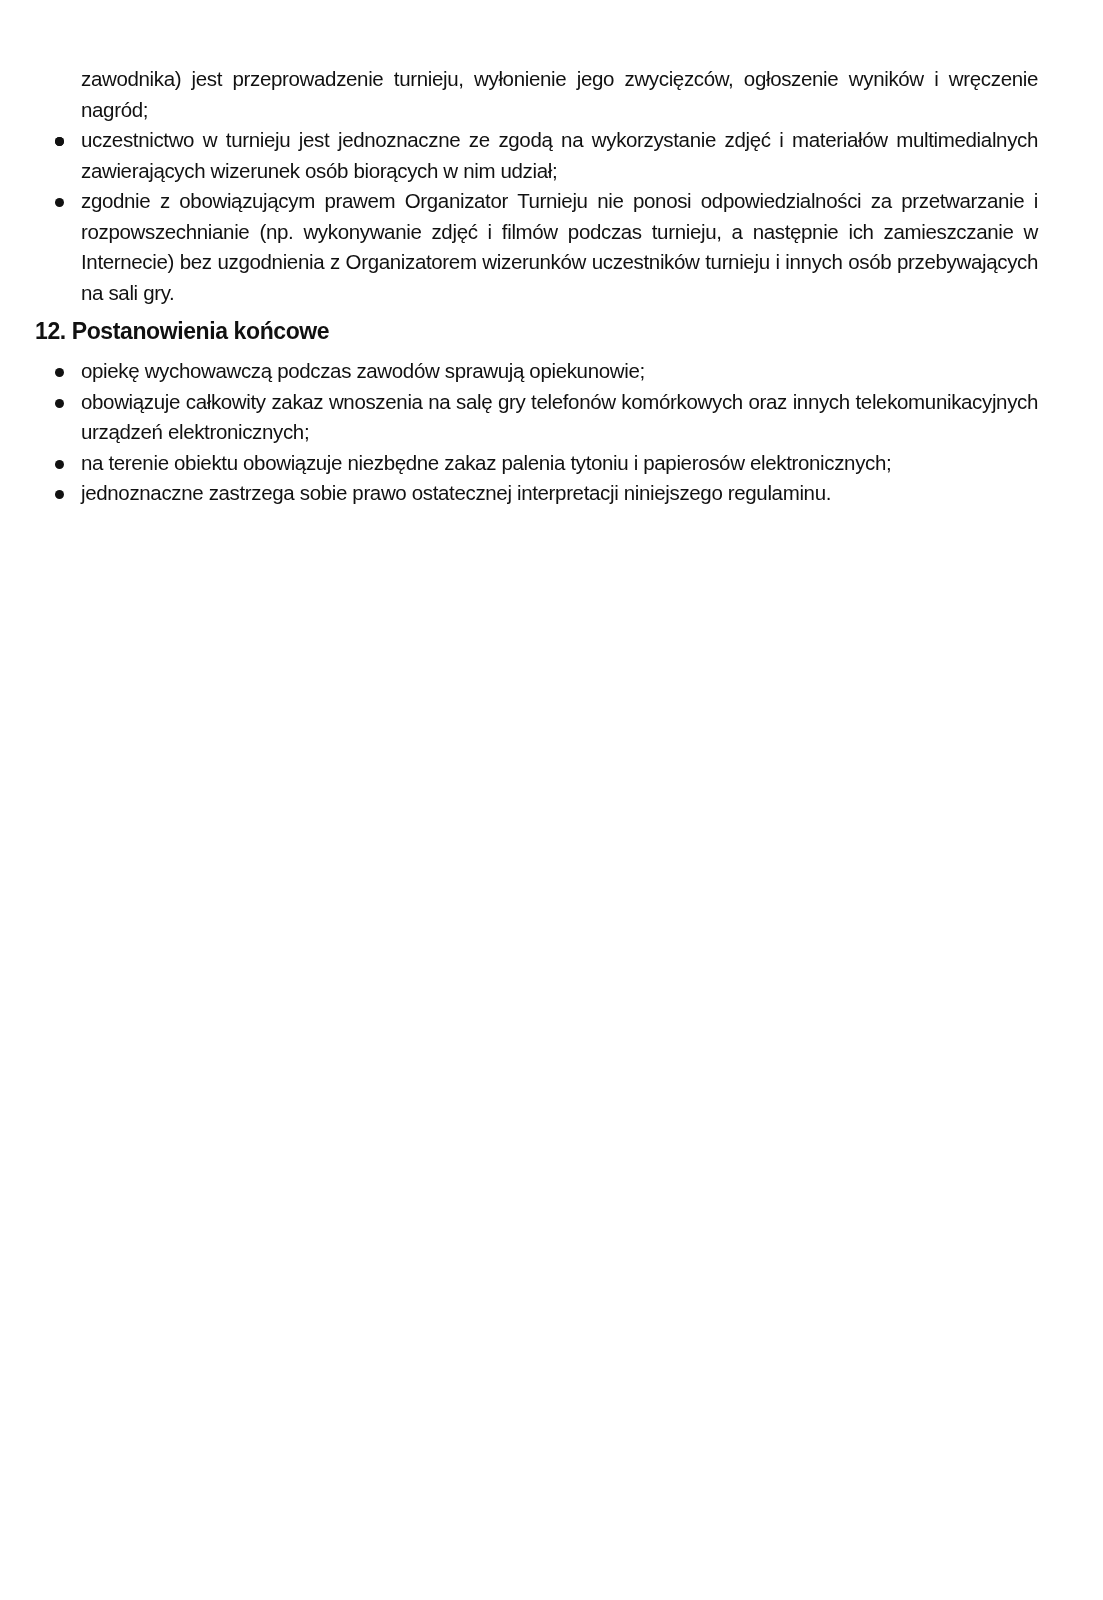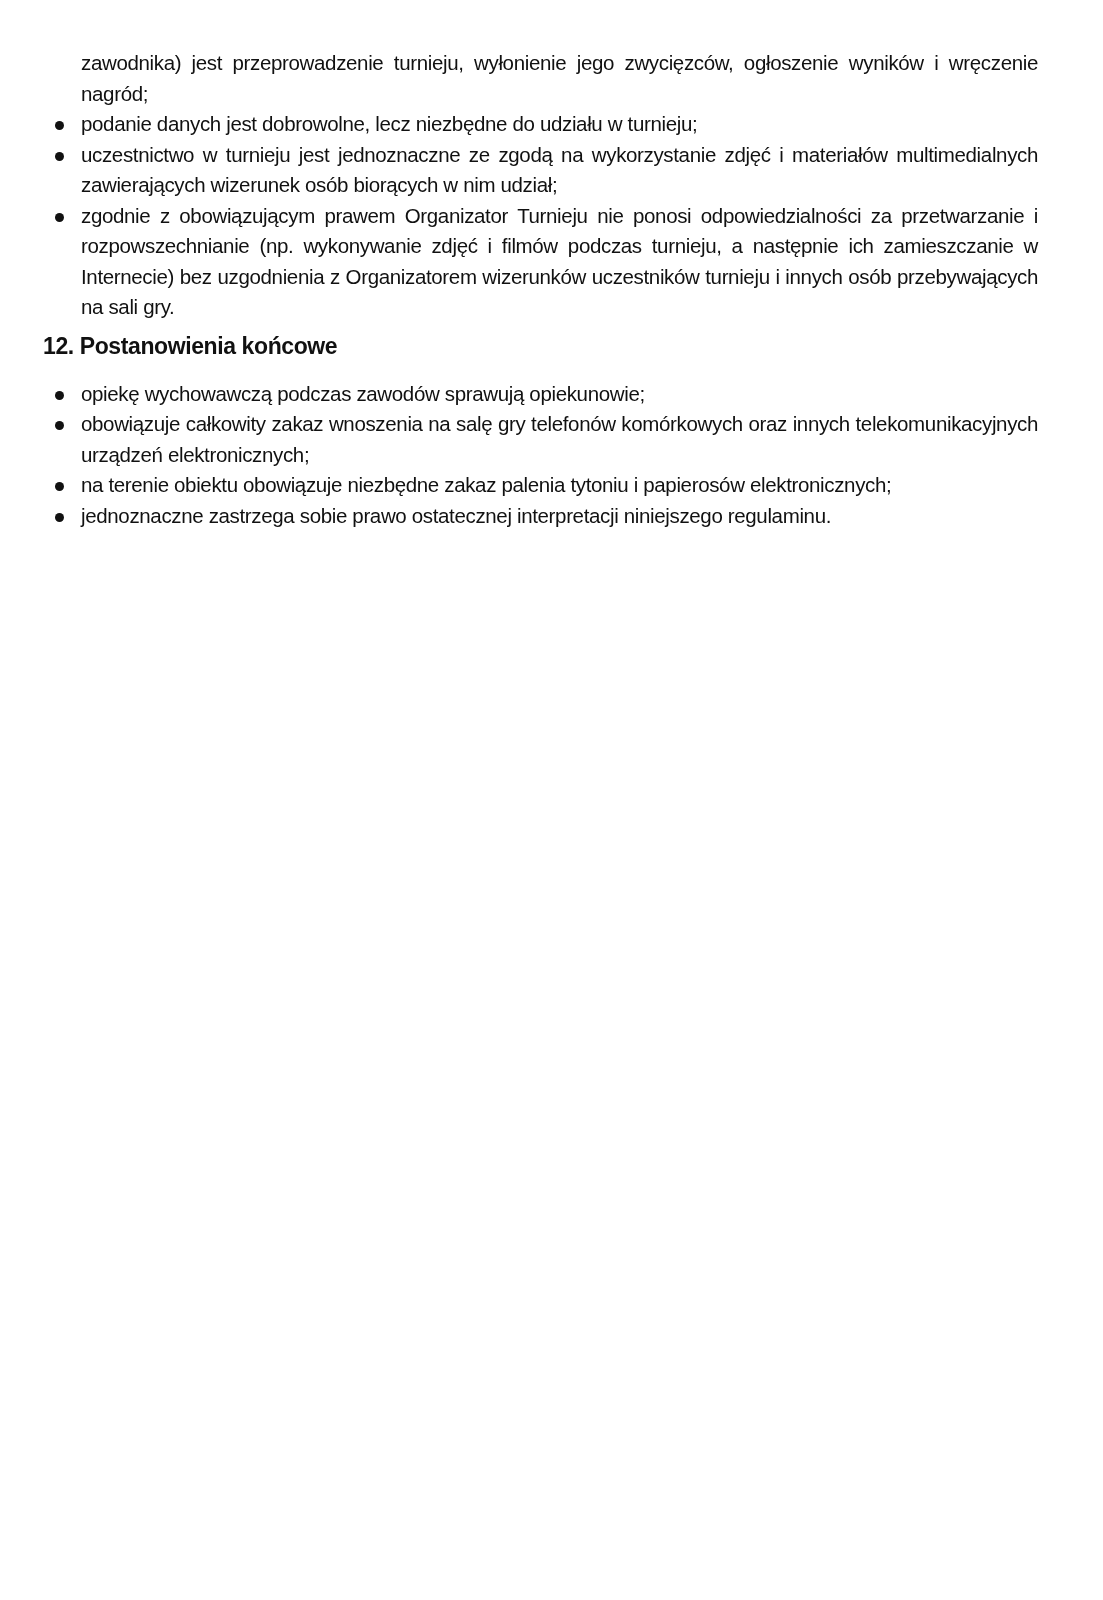--- a/index.html
+++ b/index.html
@@ -1,39 +1,38 @@
 <!DOCTYPE html>
 <html><head>
 <meta charset="utf-8">
 <style>
   html, body { margin: 0; padding: 0; background: #ffffff; }
   body { width: 1103px; height: 1600px; position: relative; overflow: hidden;
          font-family: "Liberation Sans", sans-serif; color: #111; }
-  .page { position: absolute; left: 0; top: 48px; width: 1103px; }
+  .page { position: absolute; left: 0; top: 64px; width: 1103px; }
   .list { list-style: none; margin: 0; padding: 0; }
   .item { position: relative; padding-left: 81px; padding-right: 65px;
           font-size: 20.5px; line-height: 30.5px; text-align: justify;
           letter-spacing: -0.35px; word-spacing: 0px; }
   .item.cont { padding-left: 81px; }
   .bullet { position: absolute; left: 55px; top: 12px; width: 9px; height: 9px;
             border-radius: 50%; background: #111; }
-  .heading { margin: 16px; padding-left: 27px; font-size: 23px; font-weight: bold;
+  .heading { margin: 8px; padding-left: 27px; font-size: 23px; font-weight: bold;
              line-height: 34px; margin-top: 6px; letter-spacing: -0.4px; }
 </style>
 </head>
 <body>
 
 <div class="page">
   <ul class="list">
     <li class="item cont">
       <span>zawodnika) jest przeprowadzenie turnieju, wyłonienie jego zwycięzców, ogłoszenie wyników i wręczenie nagród;</span>
     </li>
     <li class="item">
       <span class="bullet"></span>
-      <span>podanie danych jest dobrowolne, lecz niezbędne do udziału w turnieju;</span>
     </li>
     <li class="item">
       <span class="bullet"></span>
       <span>uczestnictwo w turnieju jest jednoznaczne ze zgodą na wykorzystanie zdjęć i materiałów multimedialnych zawierających wizerunek osób biorących w nim udział;</span>
     </li>
     <li class="item">
       <span class="bullet"></span>
       <span>zgodnie z obowiązującym prawem Organizator Turnieju nie ponosi odpowiedzialności za przetwarzanie i rozpowszechnianie (np. wykonywanie zdjęć i filmów podczas turnieju, a następnie ich zamieszczanie w Internecie) bez uzgodnienia z Organizatorem wizerunków uczestników turnieju i innych osób przebywających na sali gry.</span>
     </li>
   </ul>

